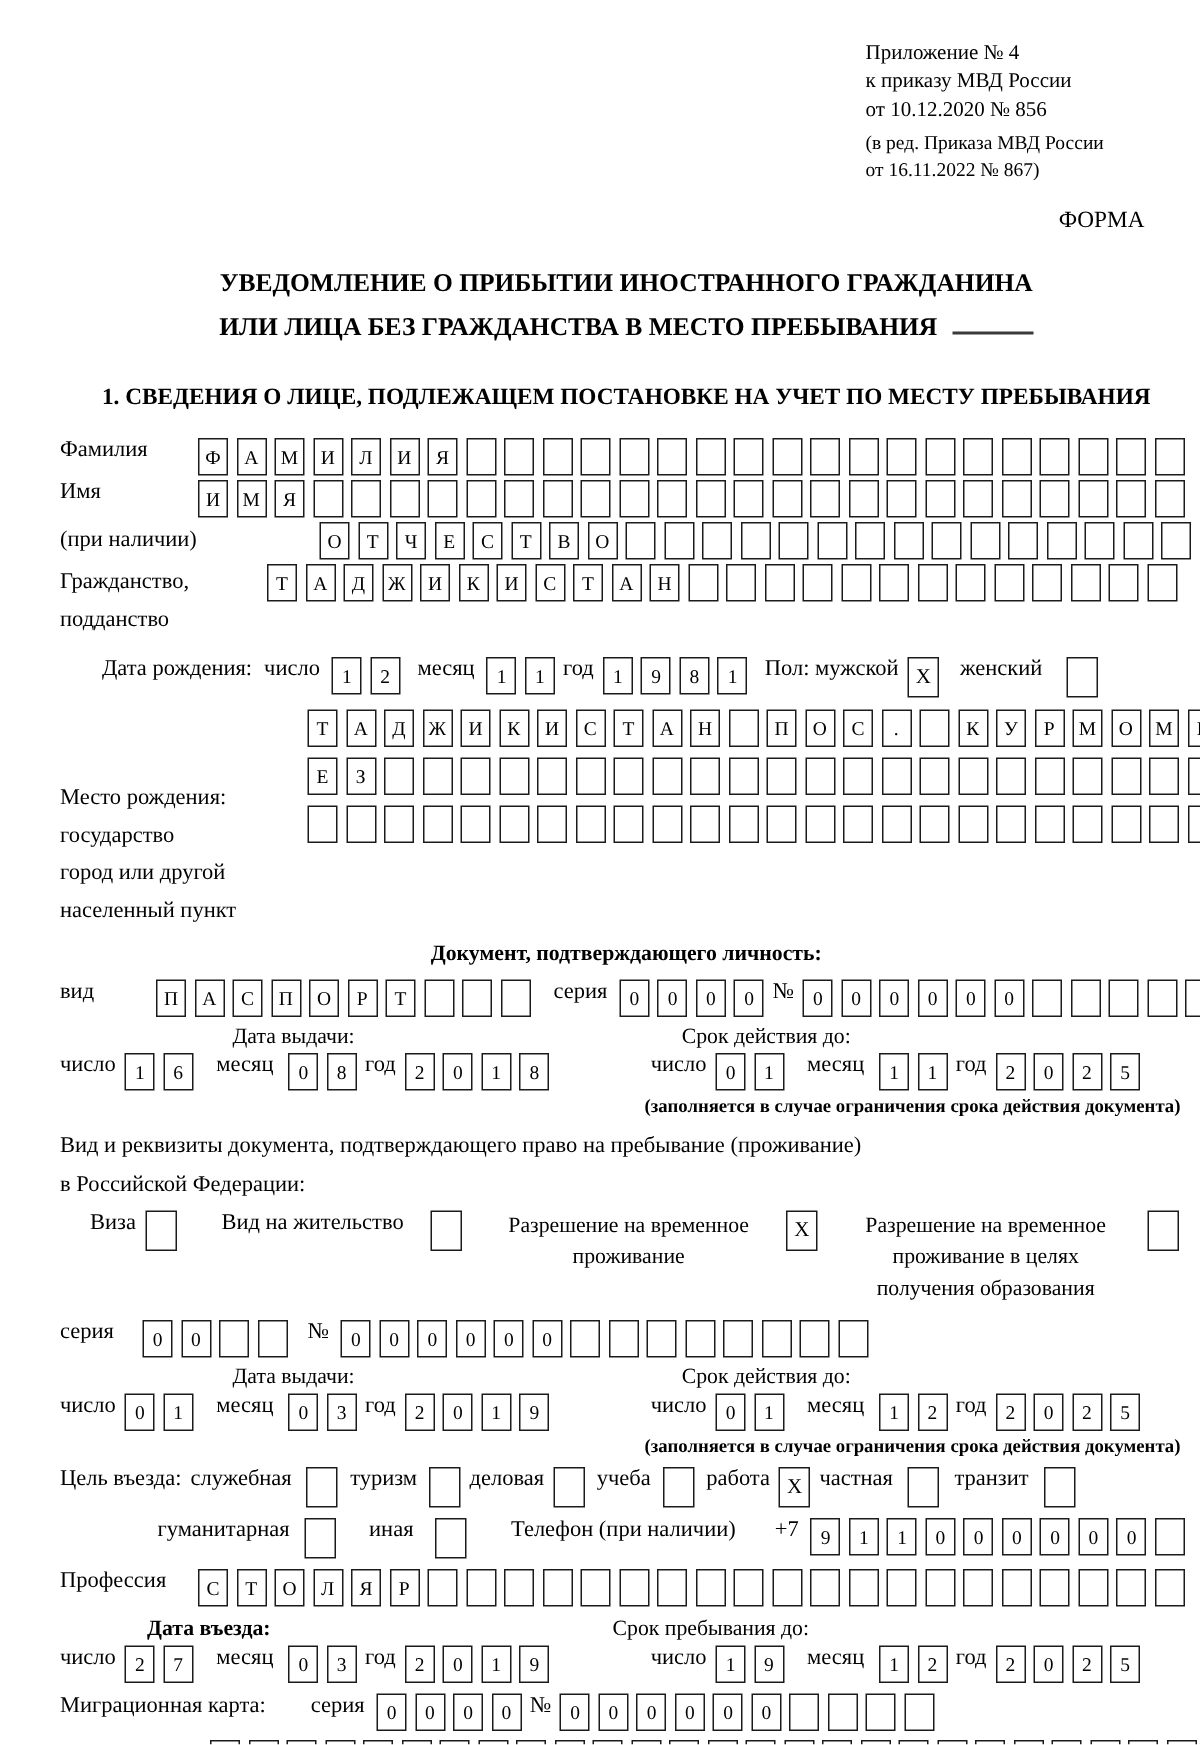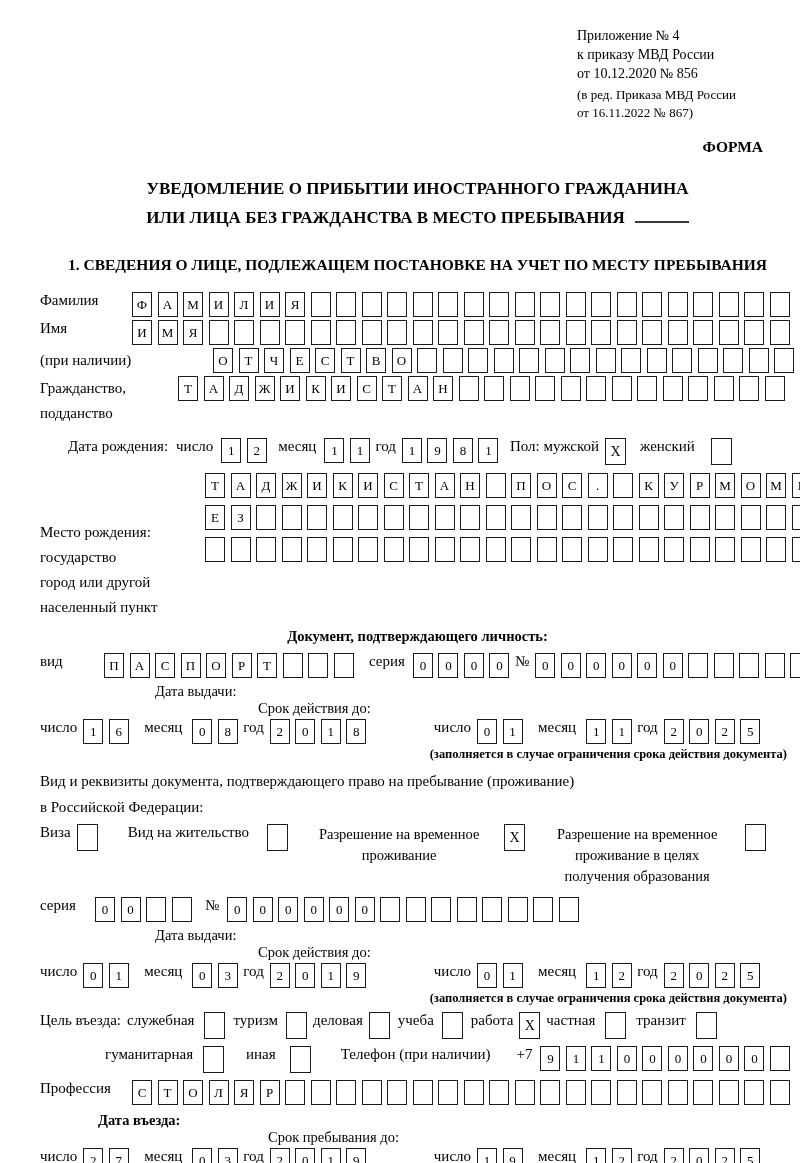--- a/index.html
+++ b/index.html
@@ -4,21 +4,21 @@
 <style>
   html,body{margin:0;padding:0;background:#ffffff;}
   .page{
     width:800px;height:1163px;box-sizing:border-box;
     padding:26px 5px 0 40px;
     font-family:"Liberation Serif", serif;color:#000;overflow:hidden;
     background:#fff;position:relative;
   }
   .hdr{margin-left:537px;margin-right:20px;font-size:14px;line-height:19px;}
   .hdr .small{font-size:13px;line-height:18px;margin-top:3px;}
-  .forma{text-align:right;margin-right:32px;margin-top:16px;font-weight:bold;font-size:15.5px;}
+  .forma{text-align:right;margin-right:32px;margin-top:16px;font-weight:normal;font-size:15.5px;}
   .title{text-align:center;font-weight:bold;font-size:17px;line-height:29px;margin-top:18px;}
   .blank{display:inline-block;width:54px;height:13px;border-bottom:2px solid #3a3a3a;margin-left:10px;}
   .sec{text-align:center;font-weight:bold;font-size:15.5px;margin-top:24px;margin-bottom:18px;}
   .row{display:flex;align-items:flex-start;margin-bottom:3px;}
   .row.top{align-items:flex-start;}
   .lbl{font-size:15px;flex:none;}
   .lbl2{font-size:15px;line-height:25px;flex:none;}
   .boxes{display:flex;flex:none;}
   .cell{
     box-sizing:border-box;flex:none;width:20px;height:25px;
@@ -29,21 +29,21 @@
   .cb{
     box-sizing:border-box;flex:none;width:21px;height:27px;
     border:1.5px solid #1b1b1b;
     display:inline-flex;align-items:center;justify-content:center;
     font-size:14px;
   }
   .w92{width:92px;}
   .lblcol{flex:none;}
   .boxrows .boxes{margin-bottom:7px;}
   .dochead{text-align:center;font-weight:bold;font-size:14.5px;margin:8px 0 8px 0;}
-  .datelabels{display:flex;font-size:14.5px;margin-top:5px;margin-bottom:2px;flex-direction:column;}
+  .datelabels{display:flex;font-size:14.5px;margin-top:5px;margin-bottom:2px;}
   .note{text-align:right;font-size:12.5px;font-weight:bold;margin:1px 8px 6px 0;}
   .para{font-size:15px;line-height:26px;margin-top:4px;}
   .ctr{text-align:center;font-size:14.5px;line-height:21px;flex:none;}
   .gap6{margin-left:6px;} .gap8{margin-left:8px;} .gap10{margin-left:10px;}
   .gap14{margin-left:14px;} .gap16{margin-left:16px;} .gap22{margin-left:22px;}
   .gap30{margin-left:30px;}
 </style>
 </head>
 <body>
 
@@ -391,21 +391,21 @@
       </span>
   </div>
 
   <div class="note">(заполняется в случае ограничения срока действия документа)</div>
 
   <div class="para">
     <div>Вид и реквизиты документа, подтверждающего право на пребывание (проживание)</div>
     <div>в Российской Федерации:</div>
   </div>
 
-  <div class="row top" style="margin-top:4px;">
+  <div class="row top" style="margin-top:4px;margin-left:20px;">
     <span class="lbl">Виза</span>
     <span class="cb gap6"></span>
     <span class="lbl gap30">Вид на жительство</span>
     <span class="cb" style="margin-left:18px;"></span>
     <span class="ctr gap16" style="width:190px;">
       <span style="display:block;">Разрешение на временное</span>
       <span style="display:block;">проживание</span>
     </span>
     <span class="cb gap10">X</span>
     <span class="ctr gap14" style="width:196px;">

